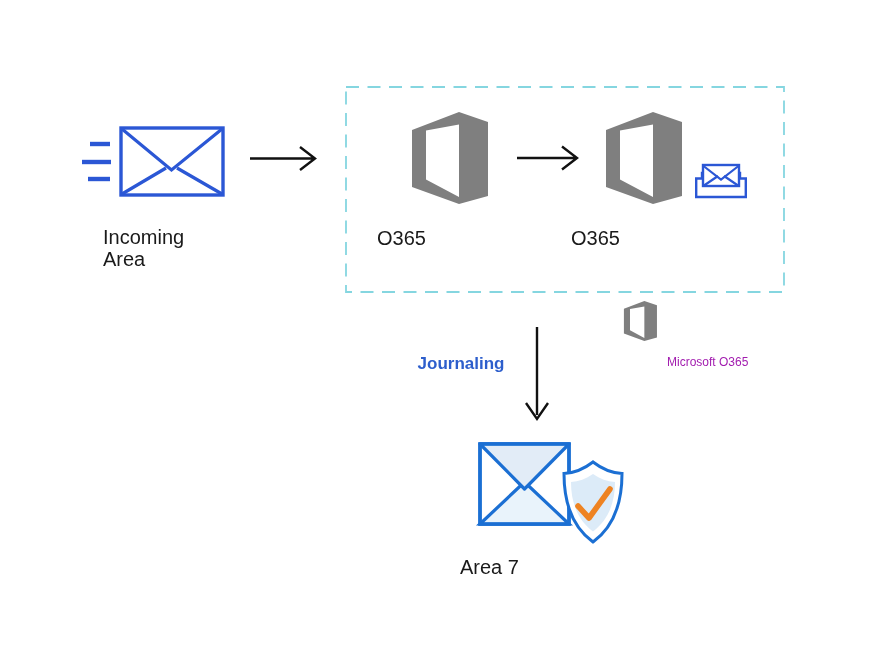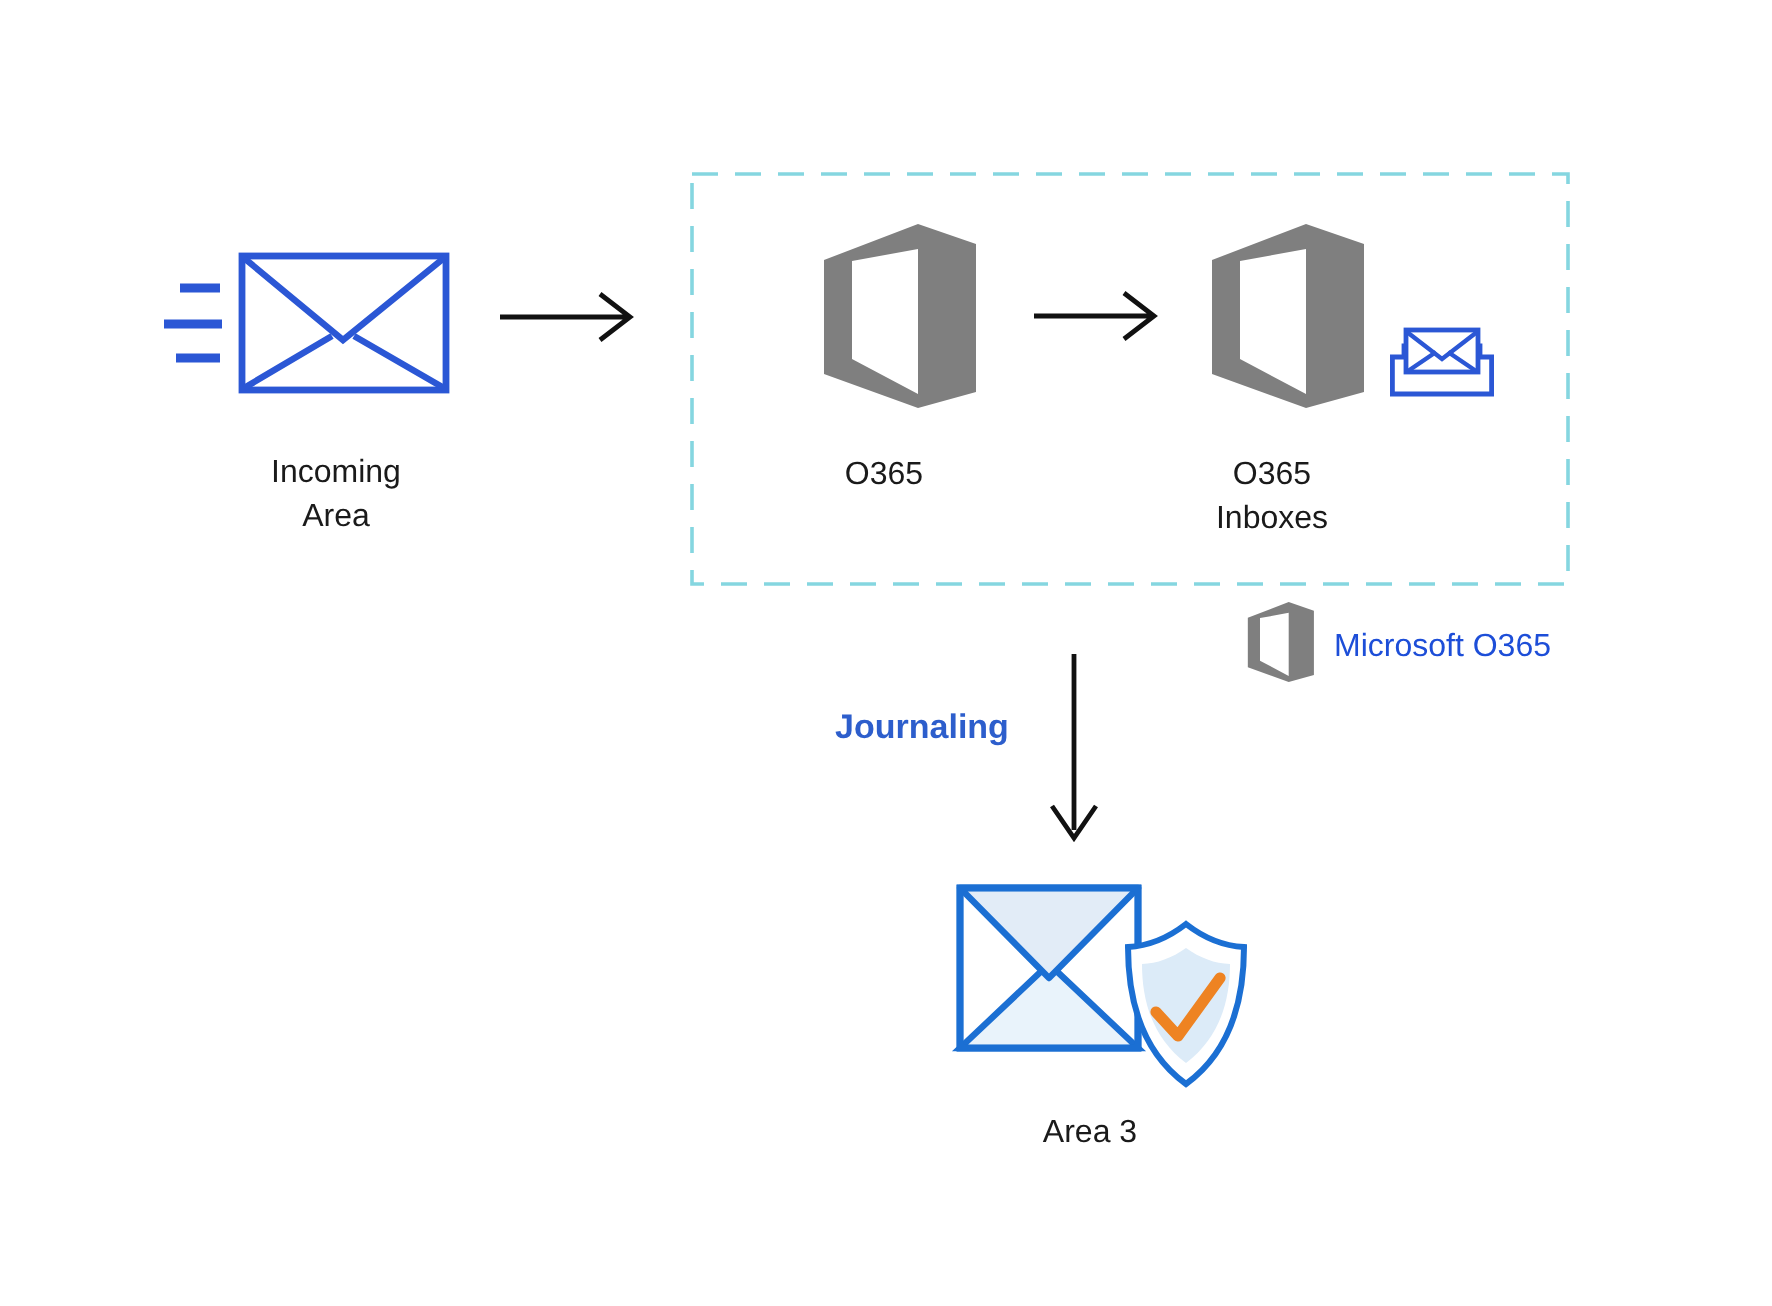--- a/index.html
+++ b/index.html
@@ -2,29 +2,29 @@
 <html style="--icon-blue: #2b57d5; --area1-blue: #1b6fd3; --office-gray: #7f7f7f; --dashed-border: #85d6e0; --journaling-text: #2d5ecc; --check-orange: #ee8322; --label-text: #1a1a1a; --arrow-black: #111111; --shield-fill: #dcebf8; --flap-fill: #e2ecf7; --envelope-tint: #e9f3fb;"><head>
 <meta charset="utf-8">
 <style>
   html,body{margin:0;padding:0;background:#fff;}
   #canvas{
     position:relative;width:886px;height:653px;background:#ffffff;
     font-family:"Liberation Sans",sans-serif;overflow:hidden;
   }
   .abs{position:absolute;}
   .label{
-    position:absolute;text-align:center;font-size:16px;line-height:22px;
+    position:absolute;text-align:left;font-size:20px;line-height:22px;
     color:var(--label-text,#1a1a1a);
   }
   .label span{display:block;}
   .journaling{
     position:absolute;text-align:center;font-size:17px;font-weight:600;
     color:var(--journaling-text,#2d5ecc);
   }
-  .legend-text{position:absolute;font-size:16px;color:#1d4ed8;}
+  .legend-text{position:absolute;font-size:12px;color:#a21caf;margin-top:40px;}
   
   .speed{stroke:var(--icon-blue,#2b57d5);stroke-width:4.4;}
   .env{fill:#fff;stroke:var(--icon-blue,#2b57d5);stroke-width:3.4;}
   .envline{fill:none;stroke:var(--icon-blue,#2b57d5);stroke-width:3.2;}
   .arrow{fill:none;stroke:var(--arrow-black,#111);stroke-width:2.4;}
   .dash{fill:none;stroke:var(--dashed-border,#85d6e0);stroke-width:1.8;stroke-dasharray:13 8.5;}
   .office{fill:var(--office-gray,#7f7f7f);}
   .tray{fill:#fff;stroke:var(--icon-blue,#2b57d5);stroke-width:2.4;stroke-linejoin:miter;}
   .trayenv{fill:#fff;stroke:var(--icon-blue,#2b57d5);stroke-width:2.4;}
   .trayline{fill:none;stroke:var(--icon-blue,#2b57d5);stroke-width:2.2;}
@@ -118,20 +118,19 @@
     <span>Incoming</span>
     <span>Area</span>
   </div>
 
   <div class="label" style="left:377px;top:227px;width:130px">
     <span>O365</span>
   </div>
 
   <div class="label" style="left:571px;top:227px;width:130px">
     <span>O365</span>
-    <span>Inboxes</span>
   </div>
 
   <div class="label" style="left:460px;top:556px;width:170px">
-    <span>Area 3</span>
+    <span>Area 7</span>
   </div>
 
 </div>
 
 </body></html>

